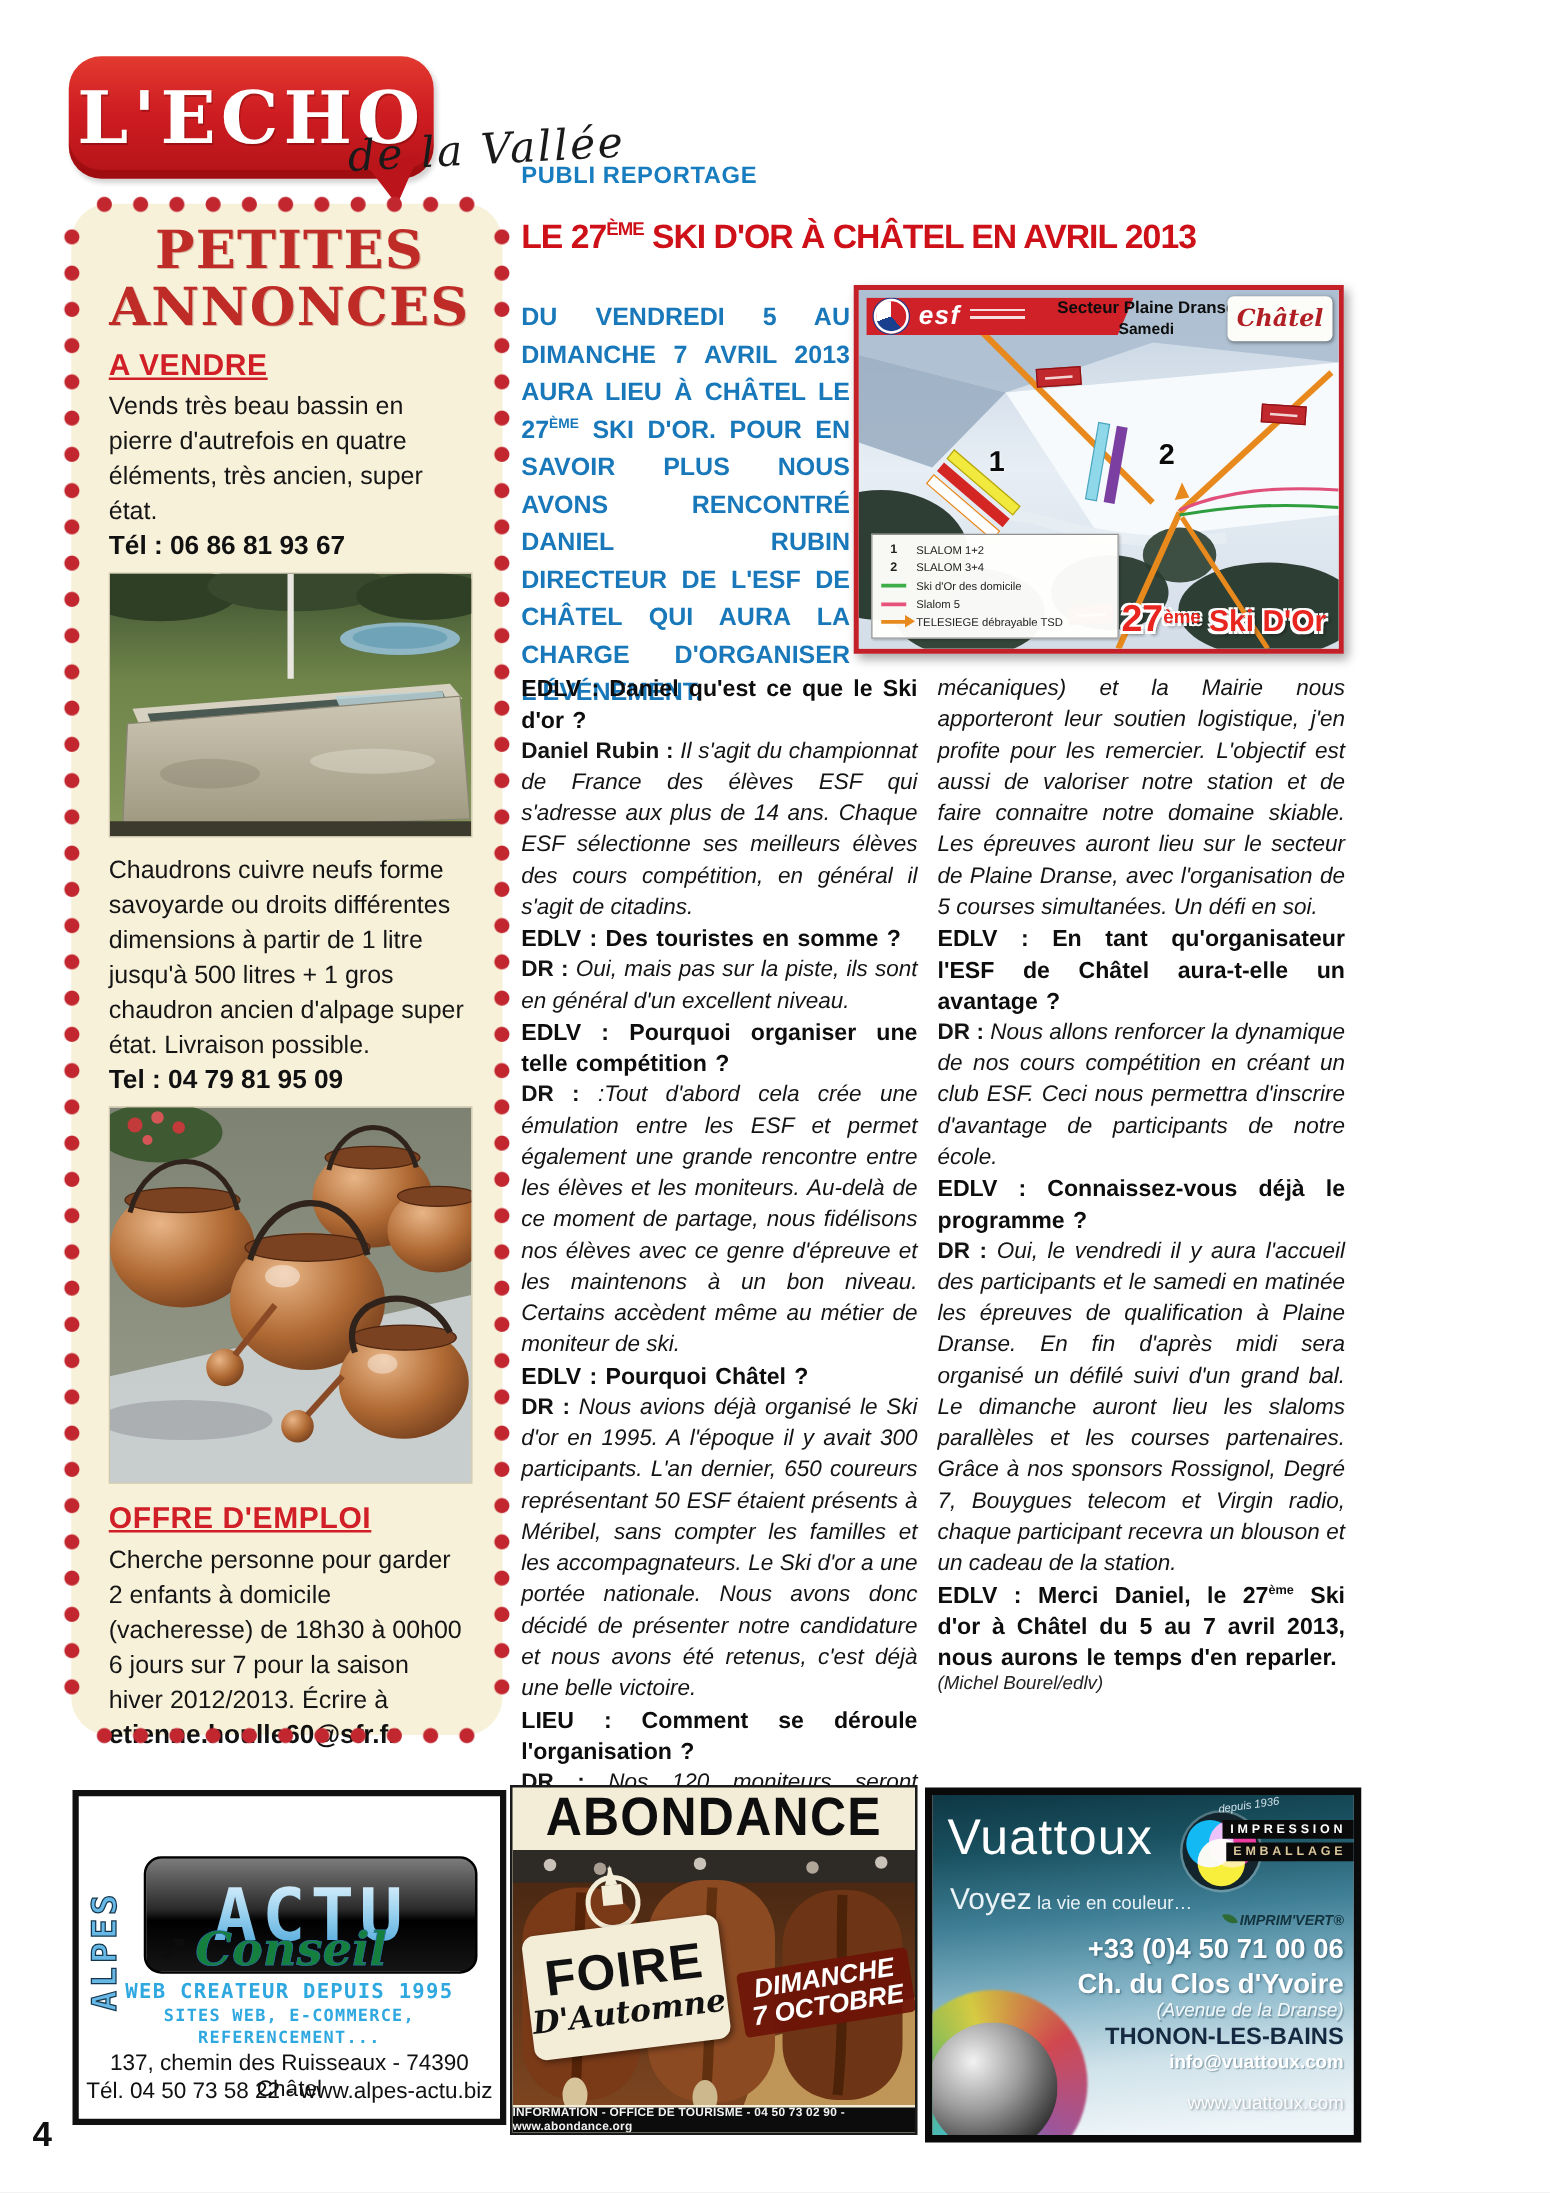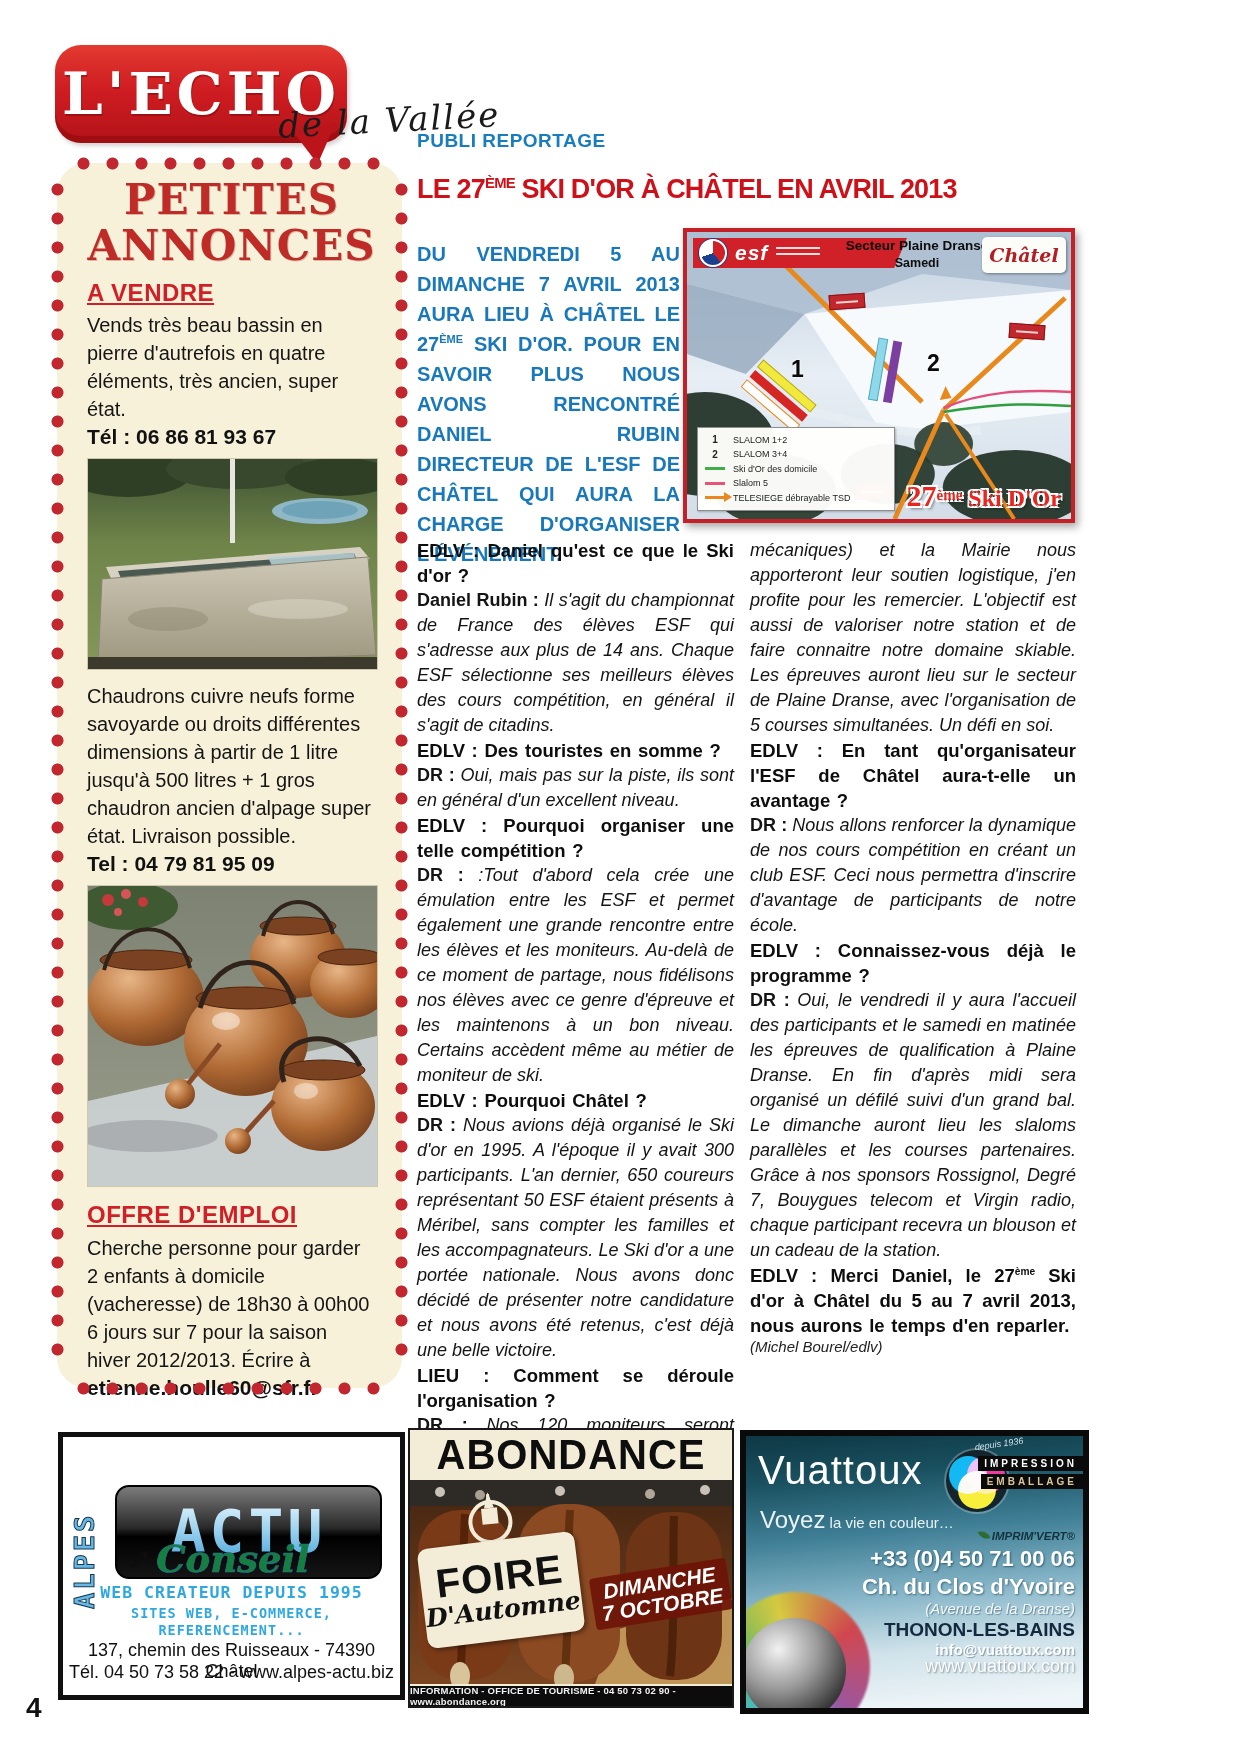--- a/index.html
+++ b/index.html
@@ -71,21 +71,21 @@
   .legend{position:absolute;left:10px;bottom:8px;width:182px;background:rgba(255,255,252,.97);
     border:1px solid #8f8f8f;padding:5px 7px;box-shadow:1px 1px 2px rgba(0,0,0,.25);}
   .lg-row{display:flex;align-items:center;gap:8px;height:14.5px;font-size:9px;color:#222;}
   .lg-key{width:20px;text-align:center;font-weight:800;font-size:10px;flex:0 0 20px;}
   .lg-line{width:20px;height:3px;flex:0 0 20px;}
   .lg-green{background:#3fae49;}.lg-pink{background:#e8537a;}
   .lg-arrow{position:relative;width:20px;height:3px;background:#e8891d;flex:0 0 20px;}
   .lg-arrow:after{content:"";position:absolute;right:-7px;top:-4px;border-left:8px solid #e8891d;
     border-top:5.5px solid transparent;border-bottom:5.5px solid transparent;}
   .map-cap{position:absolute;right:10px;bottom:6px;color:#e8251f;font-weight:800;white-space:nowrap;
-    text-shadow:-2px -2px 0 #fff,2px -2px 0 #fff,-2px 2px 0 #fff,2px 2px 0 #fff,3px 3px 3px rgba(0,0,0,.45);font-family:Liberation Serif, serif;}
+    text-shadow:-2px -2px 0 #fff,2px -2px 0 #fff,-2px 2px 0 #fff,2px 2px 0 #fff,3px 3px 3px rgba(0,0,0,.45);}
   .map-cap .big{font-size:30px;}
   .map-cap .mid{font-size:24px;}
 
   
   .col{position:absolute;top:538px;}
   .col1{left:417px;width:317px;}
   .col2{left:750px;width:326px;}
   .col p{margin:0;}
   .q{font-size:18.5px;line-height:25px;font-weight:800;color:#0d0d0d;text-align:justify;word-spacing:1.5px;margin-top:1px;}
   .a{font-size:18px;line-height:25px;color:#141414;text-align:justify;}
@@ -161,21 +161,21 @@
     transform:rotate(-20deg);margin-right:3px;}
   .vua-phone{position:absolute;right:8px;top:110px;font-size:22px;font-weight:800;color:#fff;
     text-shadow:1px 1px 2px rgba(0,40,60,.55);}
   .vua-a1{position:absolute;right:8px;top:138px;font-size:22px;font-weight:800;color:#fff;
     text-shadow:1px 1px 2px rgba(0,40,60,.5);}
   .vua-a2{position:absolute;right:8px;top:164px;font-size:15px;font-style:italic;color:#f2f8fa;
     text-shadow:1px 1px 1px rgba(0,40,60,.4);}
   .vua-city{position:absolute;right:8px;top:183px;font-size:19px;font-weight:800;color:#14293f;}
   .vua-email{position:absolute;right:8px;top:205px;font-size:15px;font-weight:800;color:#fff;
     text-shadow:1px 1px 1px rgba(0,40,60,.4);}
-  .vua-web{position:absolute;right:8px;top:220px;font-size:18px;color:#fdfdfd;
+  .vua-web{position:absolute;right:8px;top:238px;font-size:15px;color:#fdfdfd;
     text-shadow:1px 1px 2px rgba(70,90,100,.6);}
   .swirl-ring{position:absolute;left:-26px;bottom:-34px;width:150px;height:150px;border-radius:50%;
     background:conic-gradient(from 200deg,#1ab0e0,#35a84a,#e8d020,#d8262c,#8a2f86,#1ab0e0);
     opacity:.8;filter:blur(1px);}
   .disco{position:absolute;left:-4px;bottom:-14px;width:104px;height:104px;border-radius:50%;
     background:radial-gradient(circle at 35% 30%,#f2f2f2,#9a9a9a 40%,#3a3a3a 75%,#101010),
       repeating-linear-gradient(0deg,rgba(0,0,0,0) 0 9px,rgba(0,0,0,.35) 9px 11px),
       repeating-linear-gradient(90deg,rgba(0,0,0,0) 0 9px,rgba(0,0,0,.35) 9px 11px);
     background-blend-mode:normal,multiply,multiply;}
 

